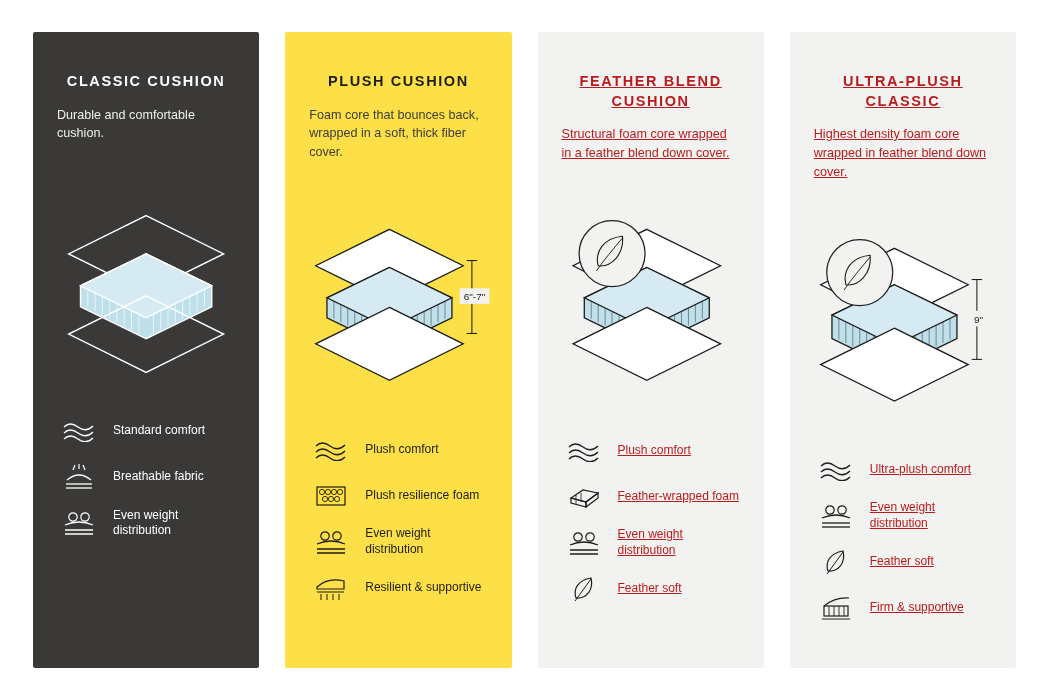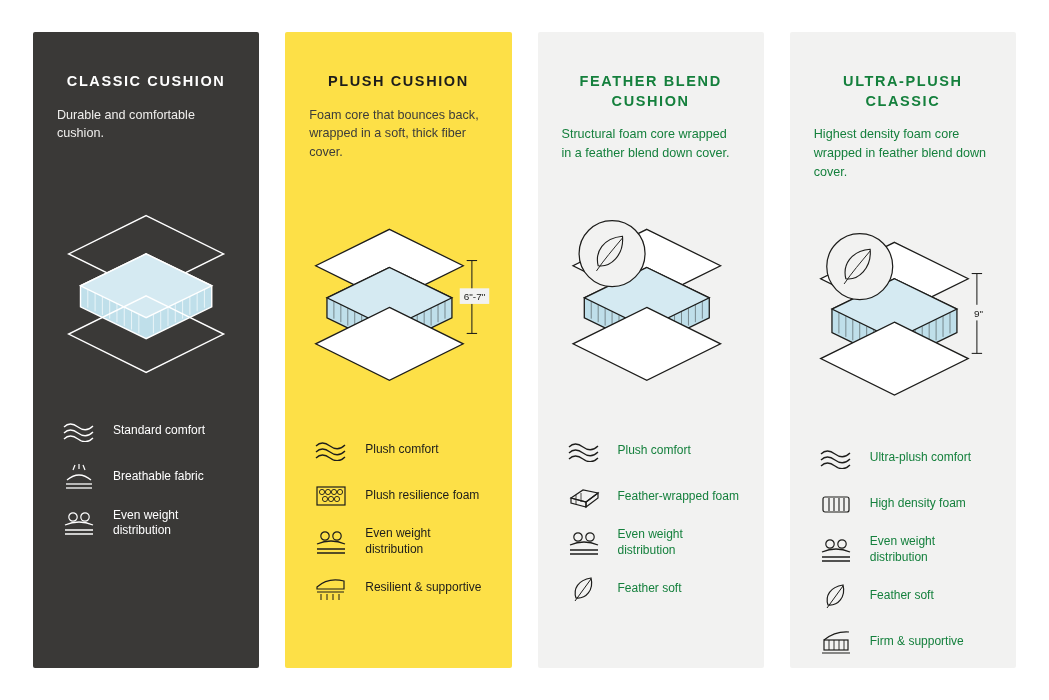--- a/index.html
+++ b/index.html
@@ -22,21 +22,21 @@
     width:230px;
     border-radius:2px;
     box-sizing:border-box;
     padding:26px 22px 10px 22px;
     display:flex;
     flex-direction:column;
     overflow:hidden;
   }
   .card.dark{background:#3a3937;color:#ffffff;}
   .card.light{background:#fde047;color:#1d1d1b;}
-  .card.light2{background:#f2f2f1;color:#15803d;}
+  .card.light2{background:#f2f2f1;color:#b91c1c;text-decoration:underline;}
 
   .card-title{
     text-align:center;
     font-size:14.5px;
     font-weight:bold;
     letter-spacing:1.6px;
     line-height:1.35;
     margin:14px 0 14px 0;
   }
   .card-desc{
@@ -383,34 +383,20 @@
               <path d="M2 7 Q8 1 16 7 T31 6" fill="none" stroke="#1d1d1b" stroke-width="1.3"></path>
               <path d="M2 13 Q8 7 16 13 T31 12" fill="none" stroke="#1d1d1b" stroke-width="1.3"></path>
               <path d="M2 19 Q8 13 16 19 T31 18" fill="none" stroke="#1d1d1b" stroke-width="1.3"></path>
             </svg>
         </span>
         <span class="lbl">Ultra-plush comfort</span>
       </div>
       <div class="feature">
         <span class="ic">
           <svg width="34" height="26" viewBox="0 0 34 26">
-              <rect x="4" y="6" width="26" height="15" rx="2" fill="none" stroke="#1d1d1b" stroke-width="1.2"></rect>
-              <g stroke="#1d1d1b" stroke-width="1.1">
-                <line x1="10" y1="7" x2="10" y2="20"></line>
-                <line x1="15" y1="7" x2="15" y2="20"></line>
-                <line x1="20" y1="7" x2="20" y2="20"></line>
-                <line x1="25" y1="7" x2="25" y2="20"></line>
-              </g>
-            </svg>
-        </span>
-        <span class="lbl">High density foam</span>
-      </div>
-      <div class="feature">
-        <span class="ic">
-          <svg width="34" height="26" viewBox="0 0 34 26">
               <circle cx="11" cy="7" r="4.2" fill="none" stroke="#1d1d1b" stroke-width="1.2"></circle>
               <circle cx="23" cy="7" r="4.2" fill="none" stroke="#1d1d1b" stroke-width="1.2"></circle>
               <path d="M3 15 Q17 9 31 15" fill="none" stroke="#1d1d1b" stroke-width="1.3"></path>
               <line x1="3" y1="20" x2="31" y2="20" stroke="#1d1d1b" stroke-width="1.3"></line>
               <line x1="3" y1="24" x2="31" y2="24" stroke="#1d1d1b" stroke-width="1.3"></line>
             </svg>
         </span>
         <span class="lbl">Even weight distribution</span>
       </div>
       <div class="feature">

